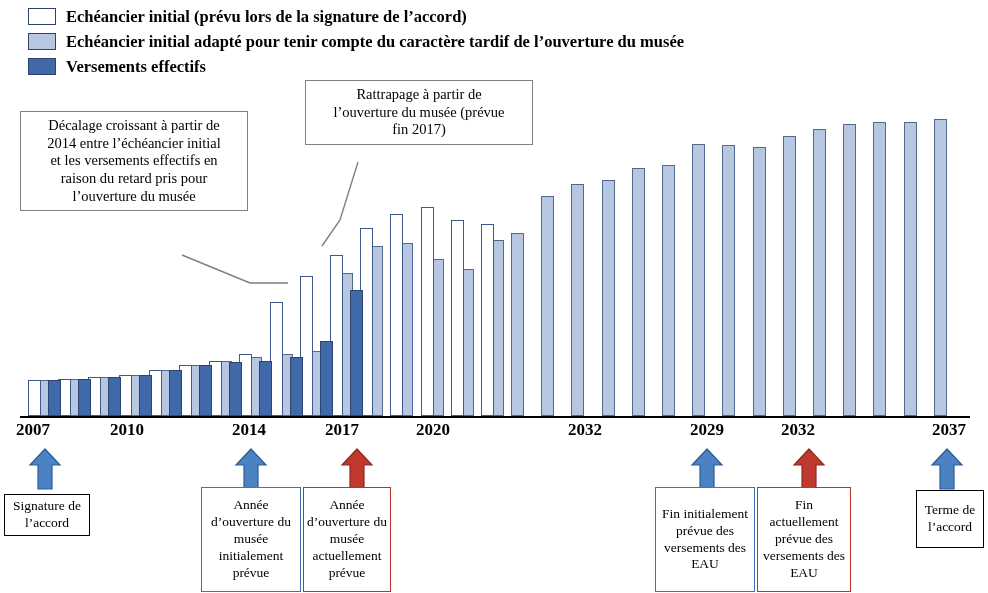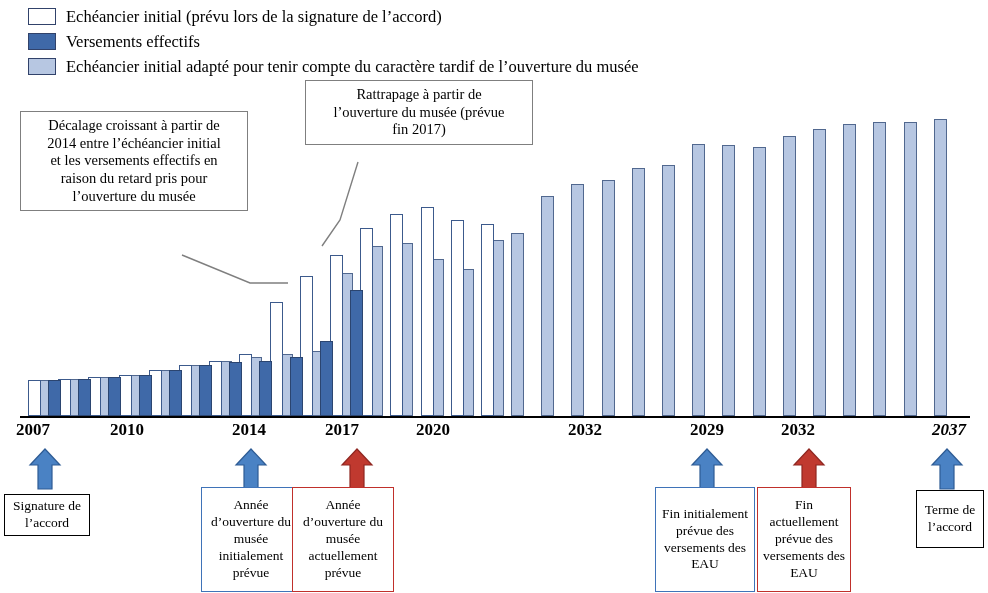--- a/index.html
+++ b/index.html
@@ -5,21 +5,21 @@
   html,body{margin:0;padding:0;}
   body{
     width:988px;height:593px;
     background:#ffffff;
     font-family:"Liberation Serif", serif;
     color:#000;
     position:relative;
     overflow:hidden;
   }
   
-  #legend{position:absolute;left:28px;top:4px;}
+  #legend{position:absolute;left:28px;top:4px;font-weight:bold;}
   .legend-row{display:flex;align-items:center;height:25px;}
   .legend-swatch{
     width:28px;height:17px;margin-right:10px;
     border:1px solid #31426a;box-sizing:border-box;
   }
   .sw-initial{background:#ffffff;}
   .sw-adapted{background:#b7c7e2;}
   .sw-actual{background:#3f69a8;}
   .legend-label{font-size:16.5px;white-space:nowrap;}
 
@@ -86,26 +86,26 @@
 </style>
 </head>
 <body>
 
 <div id="legend">
   <div class="legend-row">
     <span class="legend-swatch sw-initial"></span>
     <span class="legend-label">Echéancier initial (prévu lors de la signature de l’accord)</span>
   </div>
   <div class="legend-row">
+    <span class="legend-swatch sw-adapted"></span>
+    <span class="legend-label">Echéancier initial adapté pour tenir compte du caractère tardif de l’ouverture du musée</span>
+  </div>
+  <div class="legend-row">
     <span class="legend-swatch sw-actual"></span>
     <span class="legend-label">Versements effectifs</span>
-  </div>
-  <div class="legend-row">
-    <span class="legend-swatch sw-adapted"></span>
-    <span class="legend-label">Echéancier initial adapté pour tenir compte du caractère tardif de l’ouverture du musée</span>
   </div>
 </div>
 
 <div id="plot">
   <div id="bars">
       <div class="bar b-initial" style="left: 8px; width: 13px; height: 35.8769px;"></div>
       <div class="bar b-adapted" style="left: 18px; width: 13px; height: 35.8769px;"></div>
       <div class="bar b-actual" style="left: 28px; width: 13px; height: 35.8769px;"></div>
       <div class="bar b-initial" style="left: 38.1935px; width: 13px; height: 37.5077px;"></div>
       <div class="bar b-adapted" style="left: 48.1935px; width: 13px; height: 37.5077px;"></div>
@@ -182,21 +182,21 @@
 
 <div id="axis-years">
   <span class="year-label" style="left:16px;">2007</span>
   <span class="year-label" style="left:110px;">2010</span>
   <span class="year-label" style="left:232px;">2014</span>
   <span class="year-label" style="left:325px;">2017</span>
   <span class="year-label" style="left:416px;">2020</span>
   <span class="year-label" style="left:568px;">2032</span>
   <span class="year-label" style="left:690px;">2029</span>
   <span class="year-label" style="left:781px;">2032</span>
-  <span class="year-label" style="left:932px;font-style:italic;">2037</span>
+  <span class="year-label" style="left:932px;">2037</span>
 </div>
 
 <div class="arrow" style="left:28px;top:448px;">
   <svg width="34" height="42" viewBox="0 0 34 42">
       <path d="M17,1 L32,17 L24,17 L24,41 L10,41 L10,17 L2,17 Z" fill="#4a82c4" stroke="#2d5b94" stroke-width="1.2"></path>
     </svg>
 </div>
 <div class="arrow" style="left:234px;top:448px;">
   <svg width="34" height="42" viewBox="0 0 34 42">
       <path d="M17,1 L32,17 L24,17 L24,41 L10,41 L10,17 L2,17 Z" fill="#4a82c4" stroke="#2d5b94" stroke-width="1.2"></path>
@@ -220,19 +220,19 @@
 <div class="arrow" style="left:930px;top:448px;">
   <svg width="34" height="42" viewBox="0 0 34 42">
       <path d="M17,1 L32,17 L24,17 L24,41 L10,41 L10,17 L2,17 Z" fill="#4a82c4" stroke="#2d5b94" stroke-width="1.2"></path>
     </svg>
 </div>
 
 <div class="bbox" style="left:4px;top:494px;width:86px;height:42px;display:flex;align-items:center;justify-content:center;">Signature de l’accord</div>
 
 <div class="bbox blue" style="left:201px;top:487px;width:100px;height:105px;display:flex;align-items:center;justify-content:center;">Année d’ouverture du musée initialement prévue</div>
 
-<div class="bbox red" style="left:292px;top:487px;width:102px;height:105px;display:flex;align-items:center;justify-content:center;">Année d’ouverture du musée actuellement prévue</div>
+<div class="bbox red" style="left:303px;top:487px;width:88px;height:105px;display:flex;align-items:center;justify-content:center;">Année d’ouverture du musée actuellement prévue</div>
 
 <div class="bbox blue" style="left:655px;top:487px;width:100px;height:105px;display:flex;align-items:center;justify-content:center;">Fin initialement prévue des versements des EAU</div>
 
 <div class="bbox red" style="left:757px;top:487px;width:94px;height:105px;display:flex;align-items:center;justify-content:center;">Fin actuellement prévue des versements des EAU</div>
 
 <div class="bbox" style="left:916px;top:490px;width:68px;height:58px;display:flex;align-items:center;justify-content:center;">Terme de l’accord</div>
 
 </body></html>

